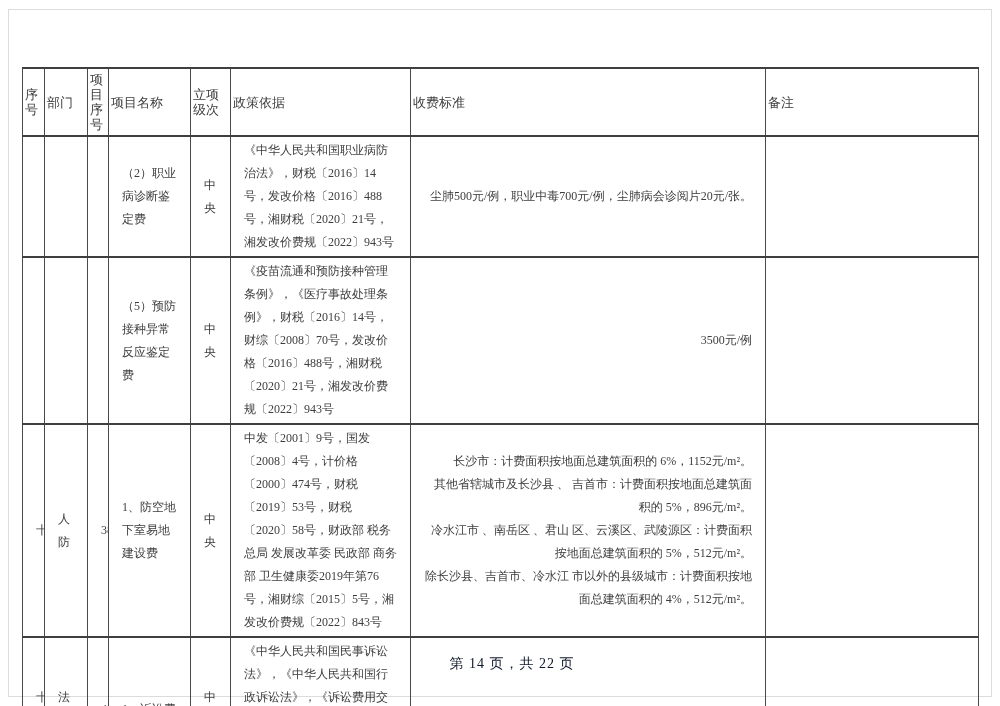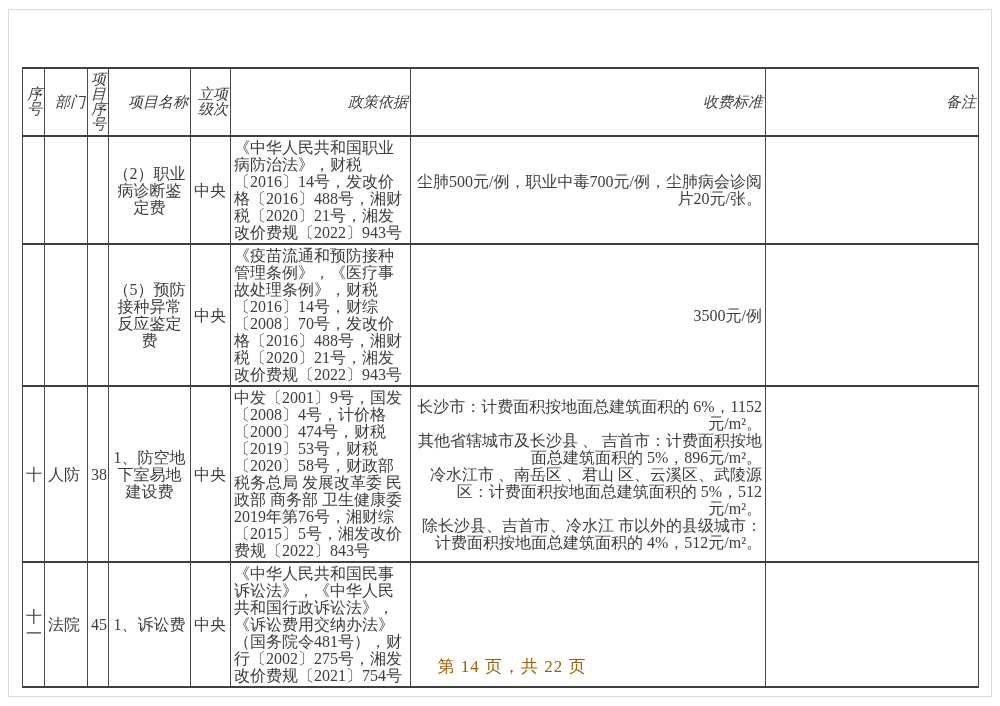--- a/index.html
+++ b/index.html
@@ -25,45 +25,44 @@
     border-left: 1px solid #4a4a4a;
     border-right: 1px solid #4a4a4a;
     border-top: 2px solid #3f3f3f;
     border-bottom: 2px solid #3f3f3f;
     vertical-align: middle;
     font-weight: normal;
     white-space: pre-line;
     overflow: hidden;
   }
   table.fee-table th {
-    font-size: 15px;
+    font-size: 13px;
     line-height: 15px;
-    text-align: right;
+    text-align: left;
     padding: 2px 2px;
-    font-style: italic;
   }
   table.fee-table td {
-    font-size: 16px;
-    line-height: 17px;
-    padding: 2px 3px;
+    font-size: 12px;
+    line-height: 23px;
+    padding: 2px 13px;
   }
   td.c-center { }
-  td.c-name   { text-align: center; padding-left: 4px; padding-right: 3px; margin-left: 14px; }
+  td.c-name   { text-align: left; padding-left: 4px; padding-right: 3px; margin-left: 14px; }
   td.c-policy { text-align: left; padding-left: 5px; padding-right: 4px; }
   td.c-std    { text-align: right; padding-left: 6px; padding-right: 6px; }
   tr.hrow  { height: 68px; }
   tr.row1  { height: 105px; }
   tr.row2  { height: 127px; }
   tr.row3  { height: 138px; }
   tr.row4  { height: 94px; }
   .footer {
     position: absolute; left: 0; top: 655px; width: 100%;
     text-align: center;
-    font-size: 17px;
-    color: #a16207;
+    font-size: 14px;
+    color: #0f172a;
     letter-spacing: 1px;
     padding-left: 24px;
   }
 </style>
 </head>
 <body>
 
 <div class="page">
   <div class="page-frame"></div>
 

